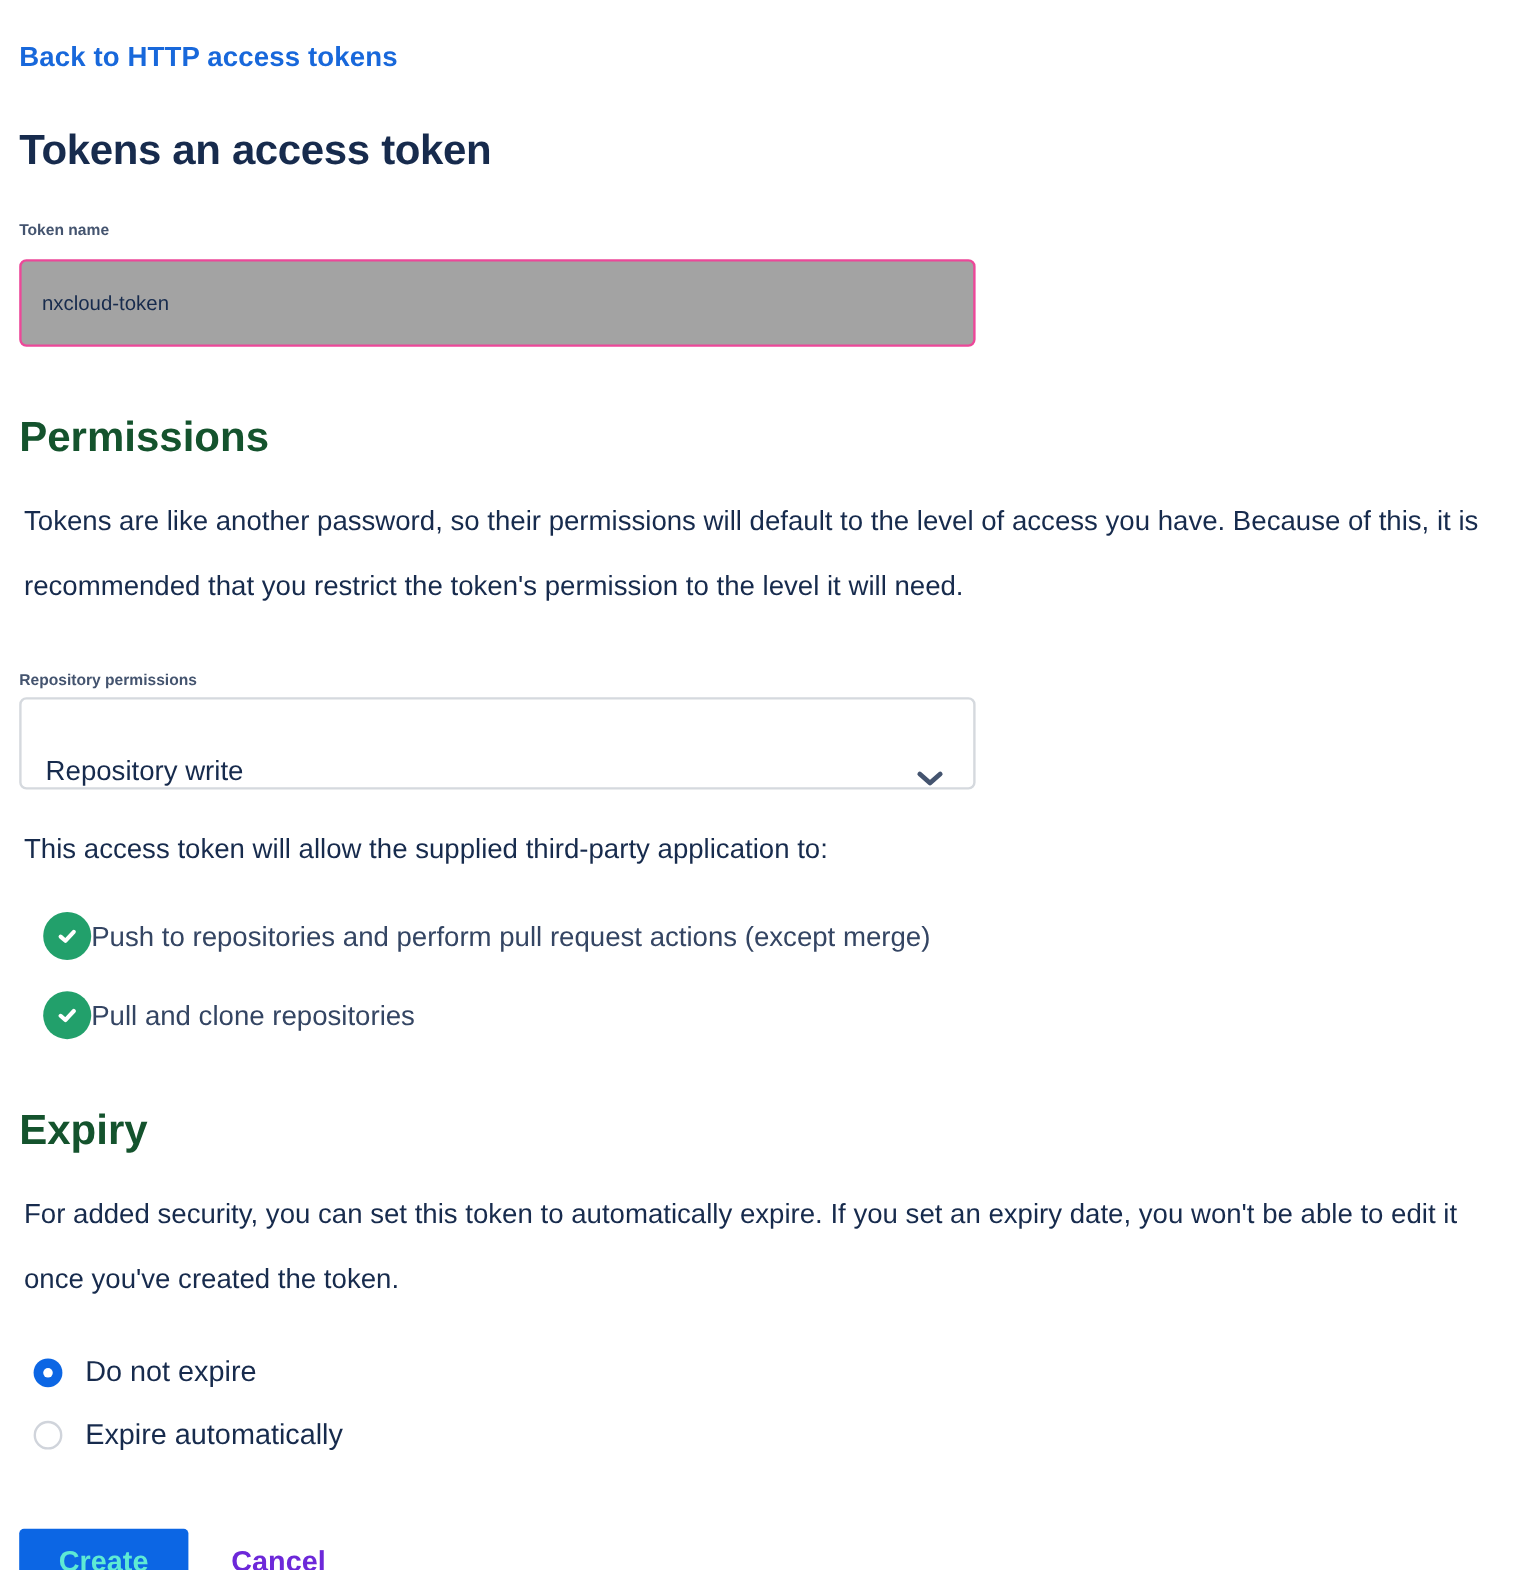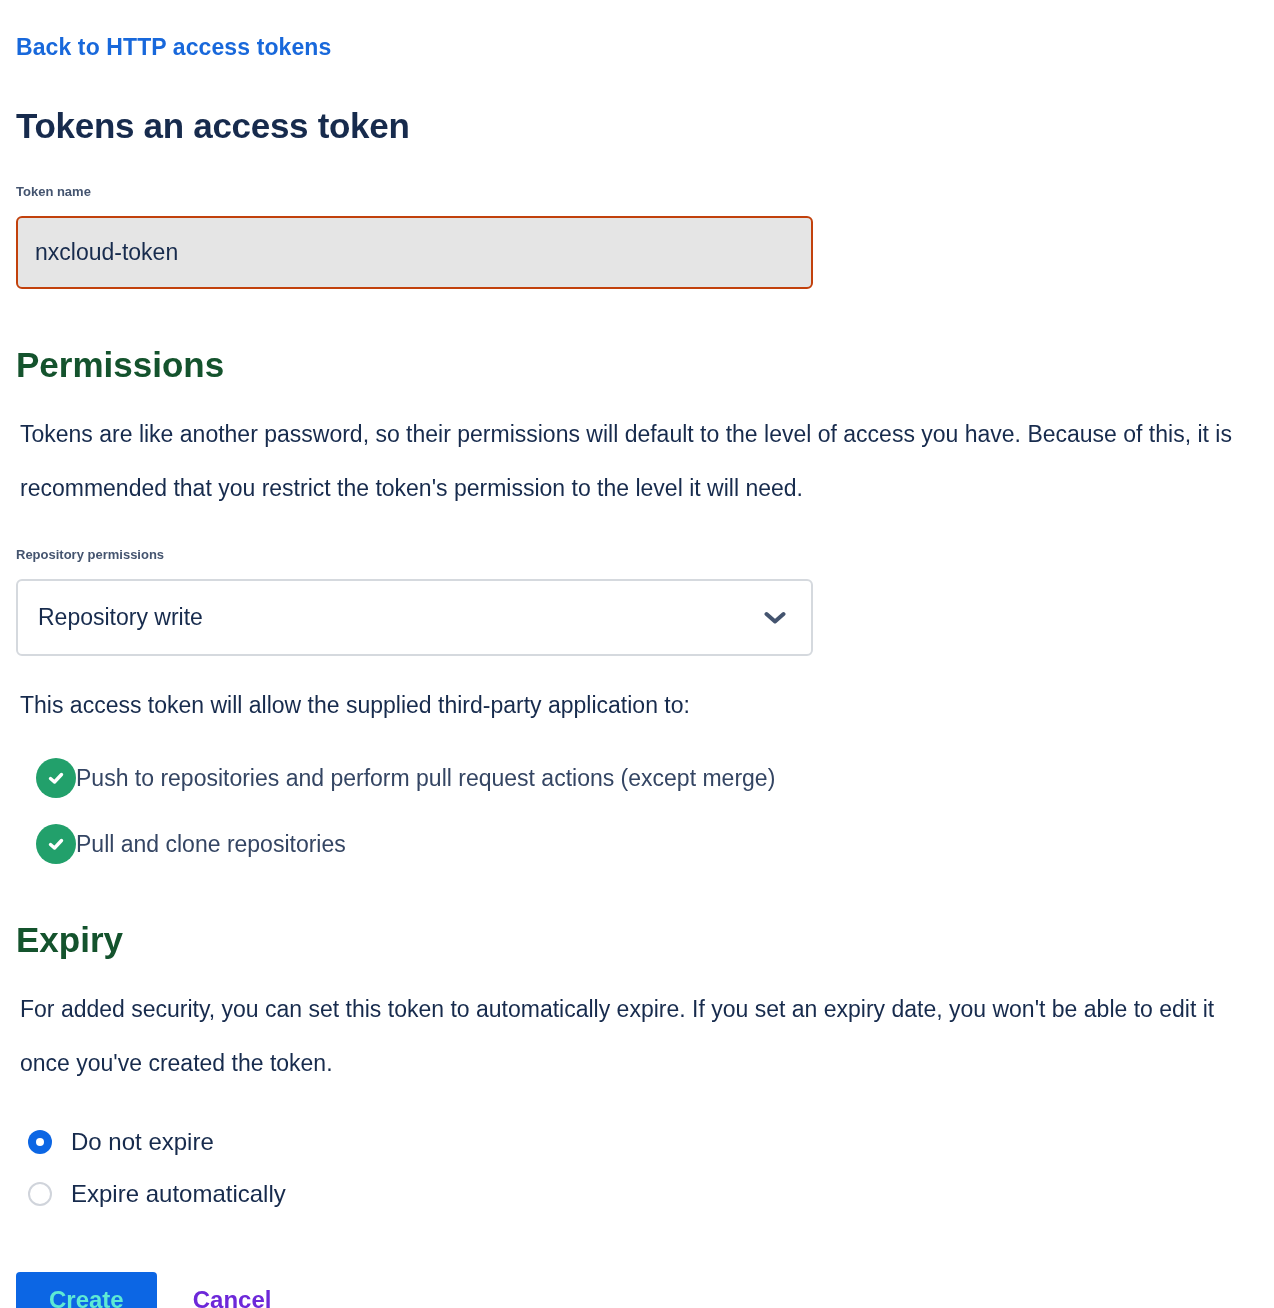--- a/index.html
+++ b/index.html
@@ -36,52 +36,52 @@
     margin-top: 38px;
     font-size: 13px;
     font-weight: 700;
     color: #44546F;
   }
   .text-input {
     display: block;
     margin-top: 17px;
     width: 797px;
     height: 73px;
-    border: 2px solid #c2410c;
+    border: 2px solid #ec4899;
     border-radius: 6px;
     padding: 0 17px;
-    font-size: 23px;
+    font-size: 17px;
     font-family: "Liberation Sans", sans-serif;
     color: #172B4D;
     outline: none;
-    background: #e5e5e5;
+    background: #a3a3a3;
   }
   h2.section-heading {
     margin: 56px 0 0 0;
     font-size: 35px;
     font-weight: 600;
     color: #14532d;
   }
   p.body-text {
     margin: 22px 0 0 4px;
     font-size: 23px;
     line-height: 54px;
     color: #172B4D;
     max-width: 1212px;
   }
-  .select-label { margin-top: 32px; }
+  .select-label { margin-top: 44px; }
   .select-box {
-    margin-top: 17px;
+    margin-top: 7px;
     width: 797px;
     height: 77px;
     border: 2px solid #D5D9DE;
     border-radius: 6px;
     background: #ffffff;
     display: flex;
-    align-items: center;
+    align-items: flex-end;
     justify-content: space-between;
     padding: 0 25px 0 20px;
     font-size: 23px;
     color: #172B4D;
     cursor: pointer;
   }
   .chevron-down {
     width: 22px;
     height: 14px;
     display: inline-flex;

